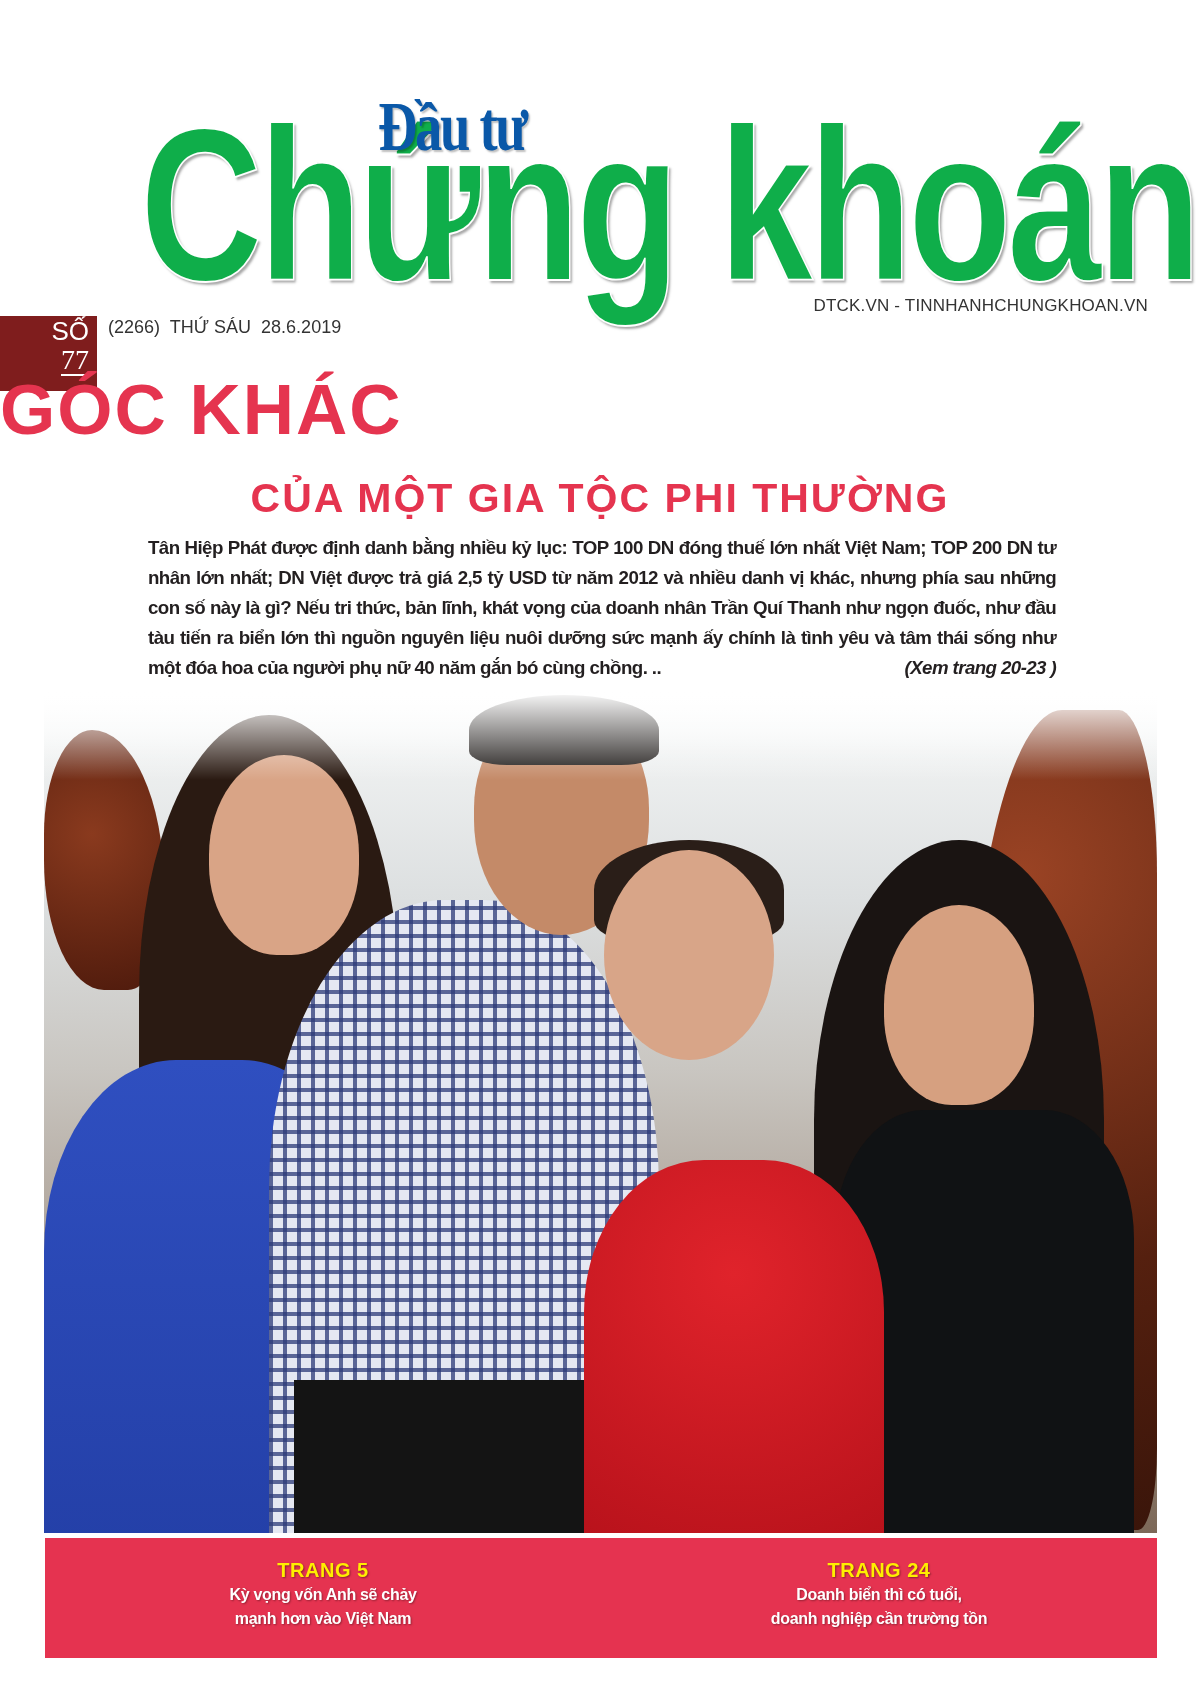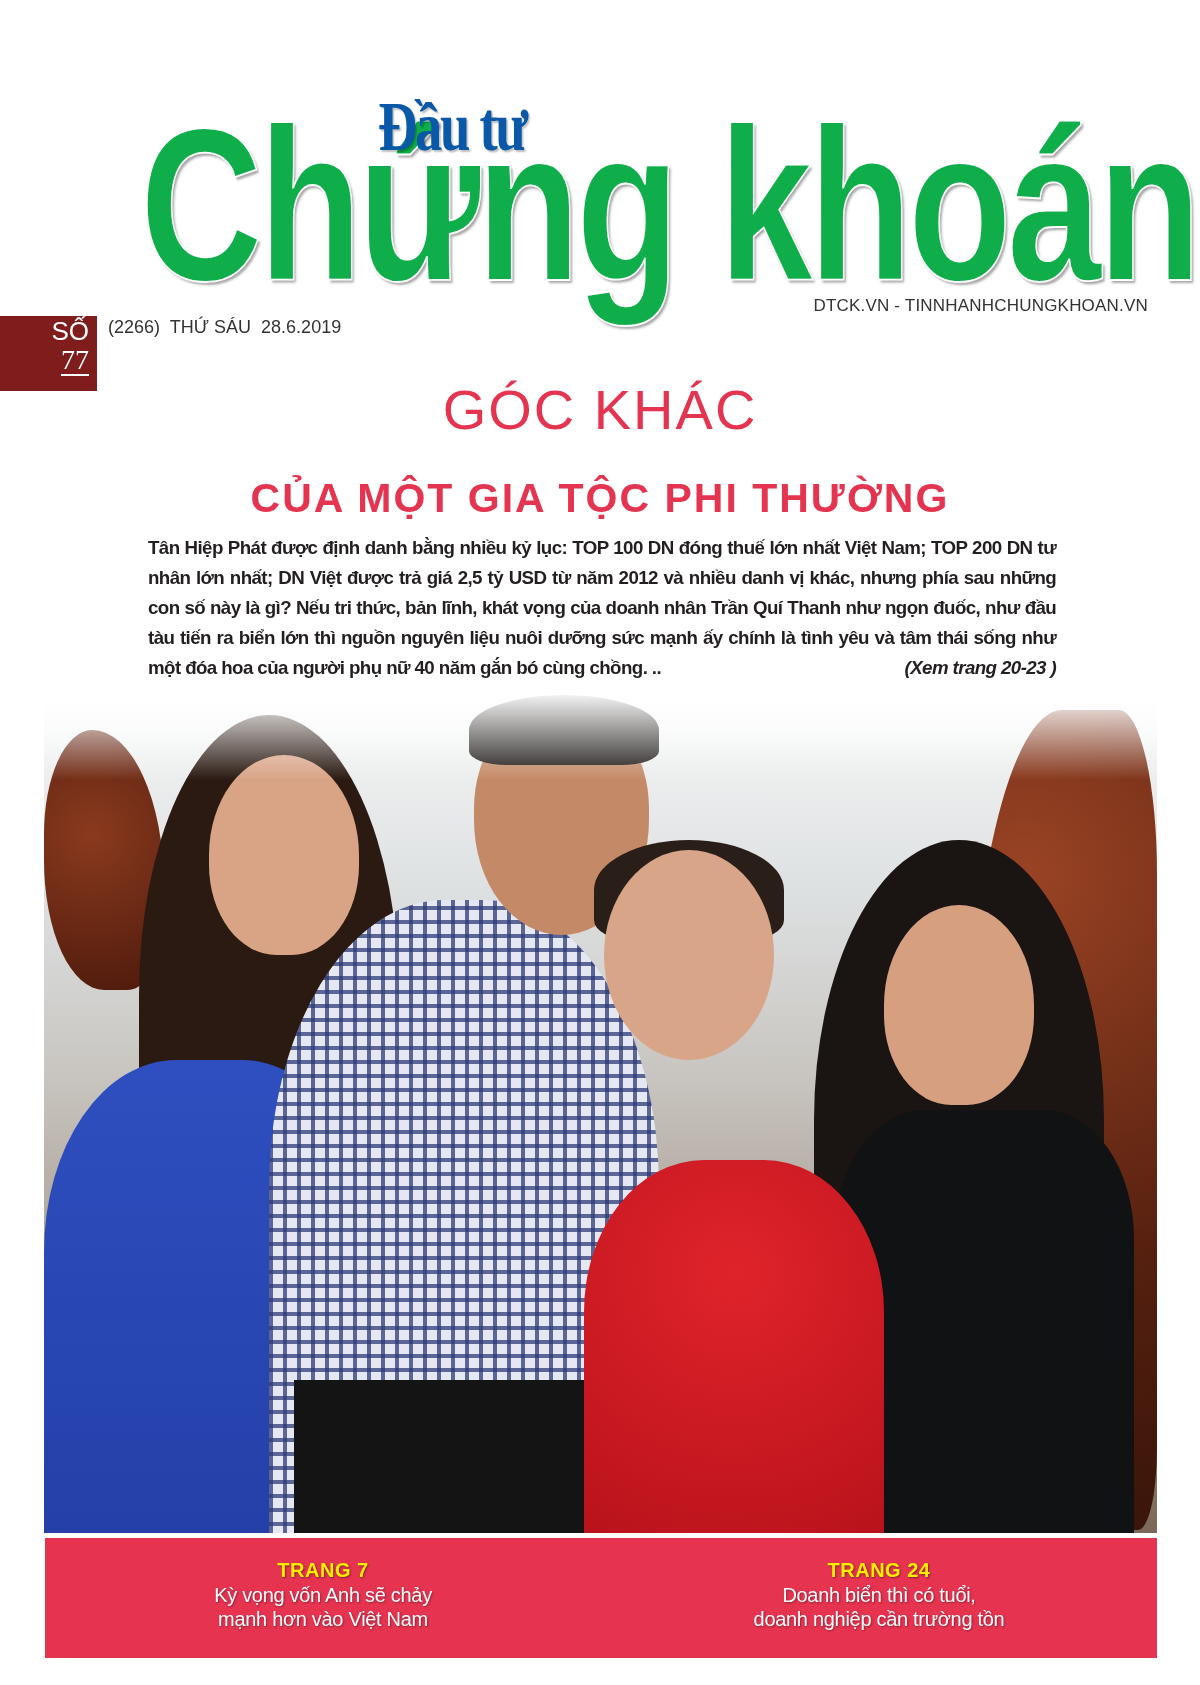--- a/index.html
+++ b/index.html
@@ -41,22 +41,22 @@
       font-size: 18px; color: #333333; white-space: pre; text-align: right;
     }
     .site-info {
       position: absolute; right: 52px; top: 296px;
       font-size: 17px; color: #333333; letter-spacing: 0.2px;
     }
 
     
     .headline-1 {
       position: absolute; left: 0; width: 1200px; top: 362px;
-      text-align: center; font-weight: normal;
-      font-size: 56px; line-height: 96px; color: #e5344f;
+      text-align: left; font-weight: bold;
+      font-size: 71px; line-height: 96px; color: #e5344f;
       letter-spacing: 2px;
     }
     .headline-2 {
       position: absolute; left: 0; width: 1200px; top: 470px;
       text-align: center; font-weight: bold;
       font-size: 41px; line-height: 56px; color: #e5344f;
       letter-spacing: 2px;
     }
 
     .lede {
@@ -110,21 +110,21 @@
       display: flex; justify-content: space-around; align-items: flex-start;
       padding-top: 19px;
     }
     .teaser { text-align: center; width: 260px; }
     .teaser .page {
       display: block; font-weight: bold; font-size: 20px; line-height: 26px;
       color: #ffee00; letter-spacing: 0.5px;
       text-shadow: 1px 1px 2px rgba(0,0,0,0.4);
     }
     .teaser .line {
-      display: block; font-weight: normal; font-size: 20px; line-height: 24px;
+      display: block; font-weight: bold; font-size: 16px; line-height: 24px;
       color: #ffffff; letter-spacing: -0.3px;
       text-shadow: 1px 1px 2px rgba(0,0,0,0.35);
     }
   </style>
 </head>
 <body>
 
 <div class="masthead">
   <div class="mast-title">Chứng khoán</div>
   <div class="mast-sub">Đầu tư</div>
@@ -159,21 +159,21 @@
   <div class="shape father-head"></div>
   <div class="shape father-hair"></div>
   <div class="shape mother-dress"></div>
   <div class="shape mother-hair"></div>
   <div class="shape mother-head"></div>
   <div class="fade"></div>
 </div>
 
 <div class="footer">
   <div class="teaser">
-    <span class="page">TRANG 7</span>
+    <span class="page">TRANG 5</span>
     <span class="line">Kỳ vọng vốn Anh sẽ chảy</span>
     <span class="line">mạnh hơn vào Việt Nam</span>
   </div>
   <div class="teaser">
     <span class="page">TRANG 24</span>
     <span class="line">Doanh biển thì có tuổi,</span>
     <span class="line">doanh nghiệp cần trường tồn</span>
   </div>
 </div>
 

